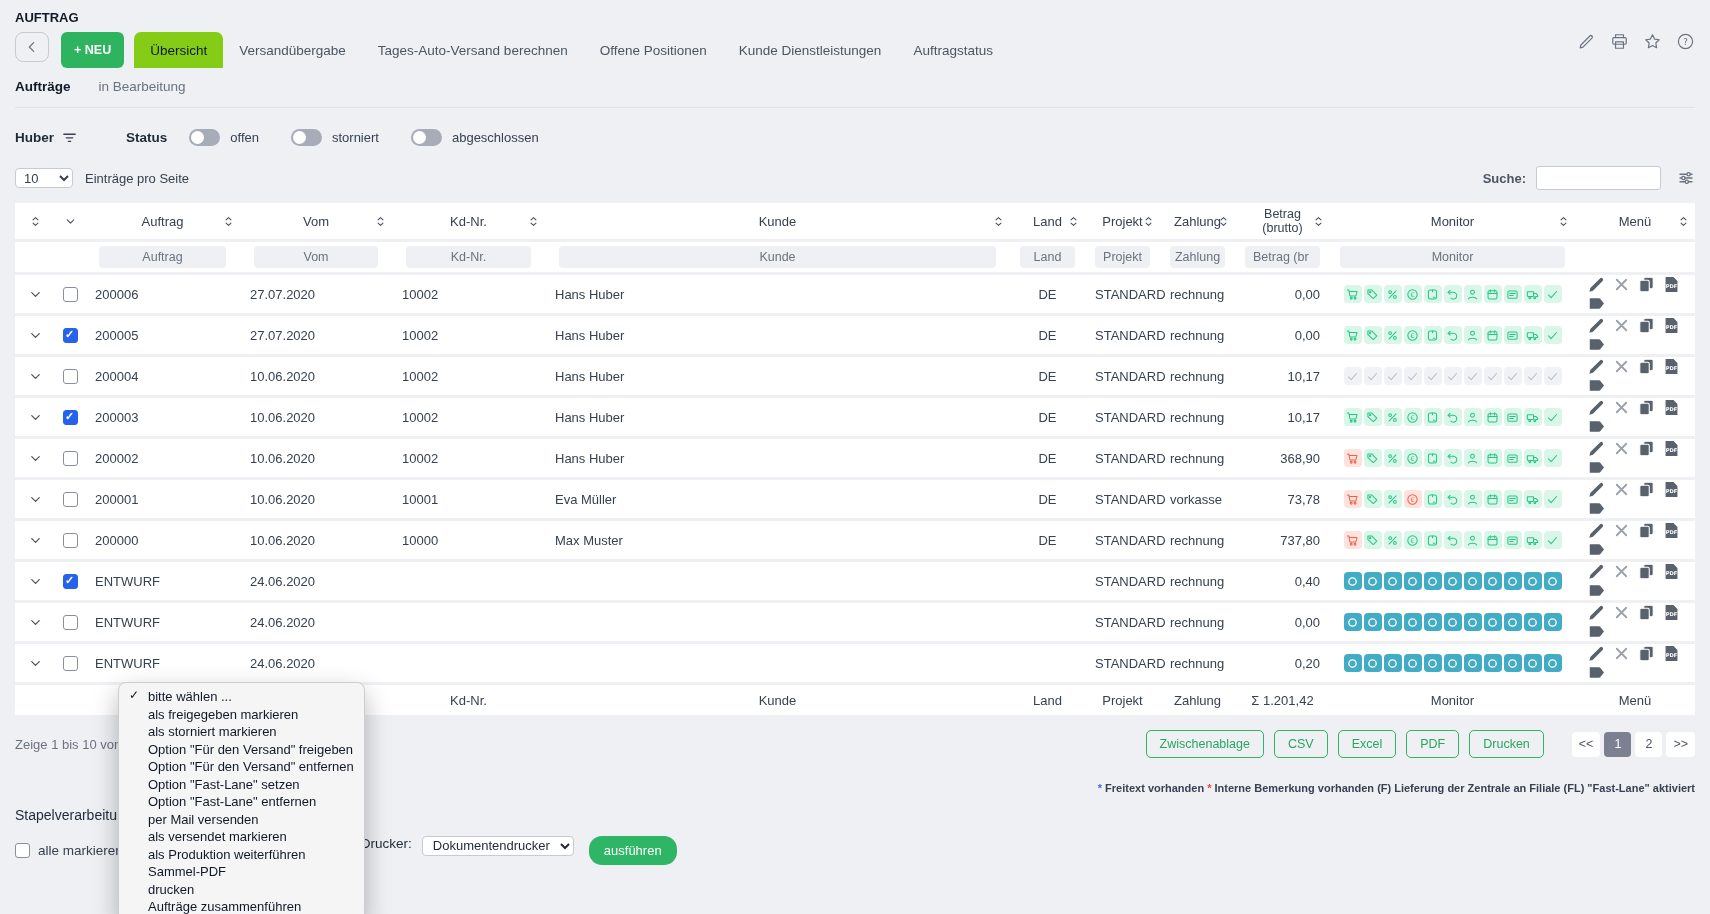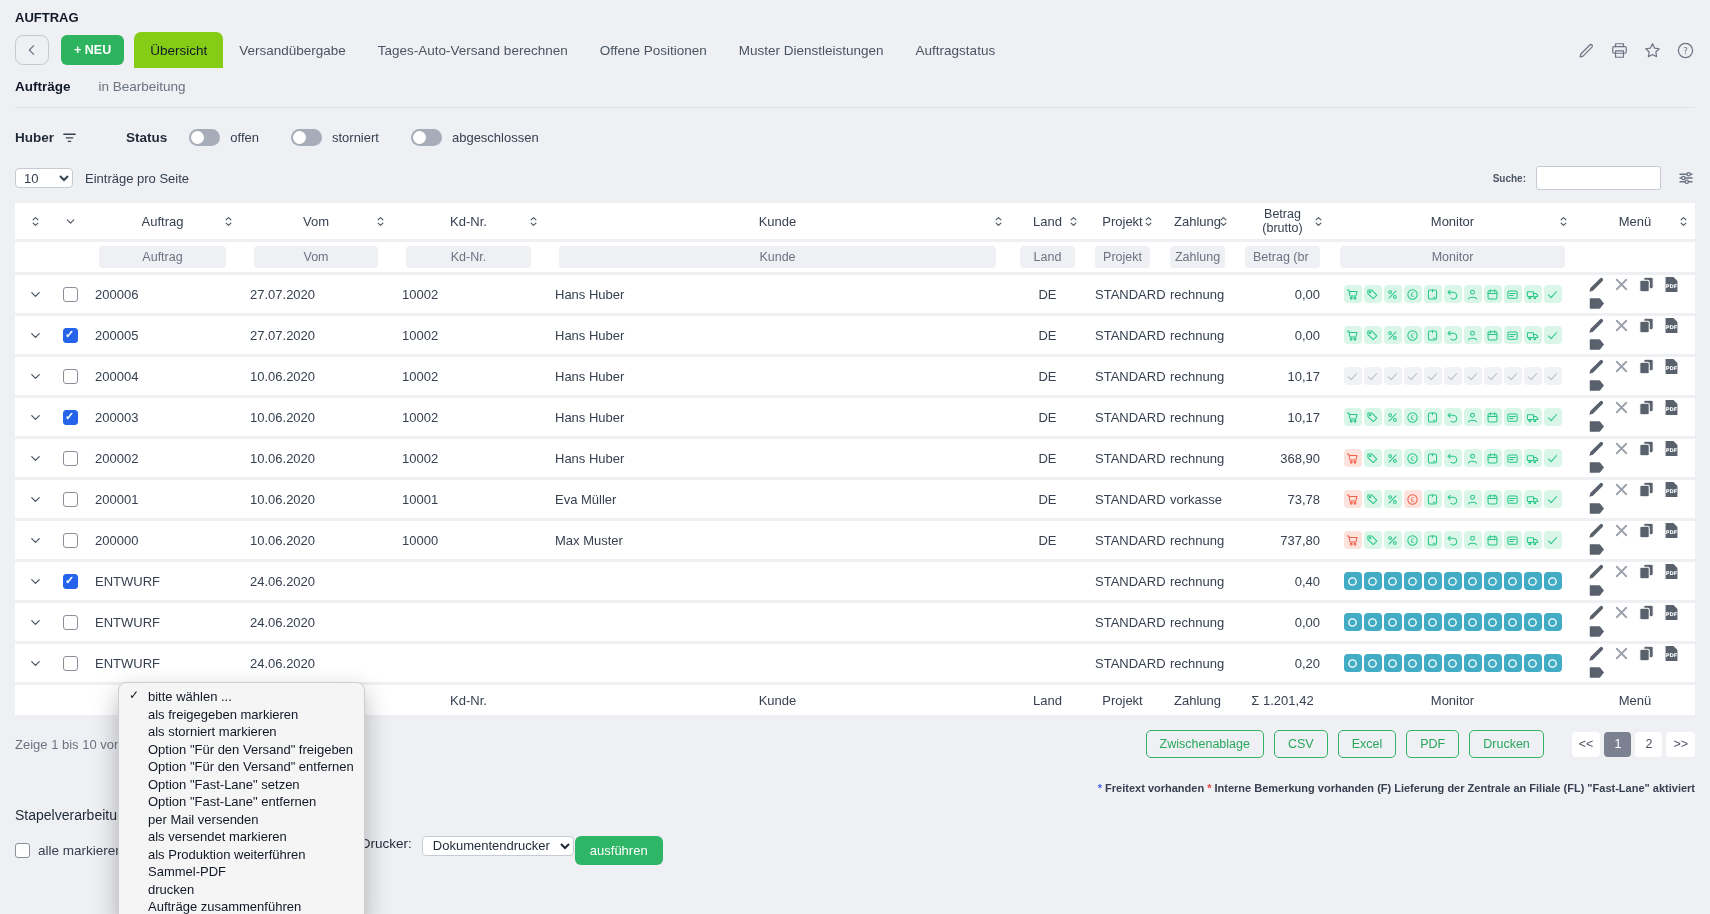--- a/index.html
+++ b/index.html
@@ -11,21 +11,21 @@
     position:relative;
     overflow:hidden;
   }
   .page { padding:0 15px; position:relative; }
 
   
   svg.ic { fill:none; stroke:currentColor; stroke-width:1.8; stroke-linecap:round; stroke-linejoin:round; display:block; }
 
   
   .page-title { font-size:13px; font-weight:bold; color:#111827; padding:10px 0 7px; }
-  .navrow { display:flex; align-items:center; height:36px; }
+  .navrow { display:flex; height:36px; }
   .back-btn { width:34px; height:30px; border:1px solid #c6cad2; border-radius:8px; display:flex; align-items:center; justify-content:center; color:#6b7280; background:transparent; cursor:pointer; }
   .back-btn svg { width:16px; height:16px; }
   .new-btn { margin-left:12px; background:#2eb45f; color:#fff; font-weight:bold; font-size:12.5px; border:none; border-radius:6px; padding:8px 13px; cursor:pointer; }
   .tabs { display:flex; height:36px; margin-left:10px; }
   .tab { padding:0 16px; display:flex; align-items:center; font-size:13.5px; color:#4b5563; cursor:pointer; white-space:nowrap; }
   .tab.active { background:#84cc16; border-radius:7px 7px 0 0; color:#111827; }
   .nav-icons { margin-left:auto; display:flex; gap:14px; color:#6b7280; }
   .nav-icons .nicon { width:19px; height:19px; cursor:pointer; }
   .nav-icons svg { width:19px; height:19px; stroke-width:1.5; }
 
@@ -40,21 +40,21 @@
   .status-label { font-size:13.5px; font-weight:bold; color:#1f2937; margin-left:48px; }
   .toggle-group { display:flex; align-items:center; gap:10px; margin-left:22px; }
   .switch { width:31px; height:17px; border-radius:9px; background:#a6acb8; position:relative; cursor:pointer; flex:none; }
   .switch .knob { position:absolute; left:2px; top:2px; width:13px; height:13px; border-radius:50%; background:#fff; }
   .toggle-label { font-size:13px; color:#374151; margin-right:22px; }
 
   .pagesize-row { display:flex; align-items:center; margin-top:14px; height:28px; }
   .pagesize-select { width:58px; height:20px; border:1px solid #c6cad2; border-radius:4px; background:#fff; font-size:13px; color:#374151; padding:0 4px; font-family:"Liberation Sans",sans-serif; }
   .pagesize-label { font-size:13px; margin-left:12px; }
   .search-group { margin-left:auto; display:flex; align-items:center; }
-  .search-label { font-size:10px; font-weight:bold; color:#4b5563; }
+  .search-label { font-size:13px; font-weight:bold; color:#4b5563; }
   .search-input { width:125px; height:24px; border:1px solid #c6cad2; border-radius:3px; background:#fff; margin-left:10px; padding:0 6px; font-family:"Liberation Sans",sans-serif; }
   .sliders-icon { width:18px; height:18px; color:#6b7280; margin-left:16px; cursor:pointer; }
   .sliders-icon svg { width:18px; height:18px; stroke-width:1.8; }
 
   
   table.grid { width:1680px; table-layout:fixed; border-collapse:separate; border-spacing:0 3px; margin-top:8px; }
   table.grid th, table.grid td { background:#fff; font-weight:normal; font-size:13px; color:#374151; vertical-align:middle; }
   tr.head th { height:36px; }
   .thf { position:relative; display:flex; align-items:center; justify-content:center; height:100%; }
   .thf .sort { position:absolute; right:5px; width:13px; height:13px; color:#4b5563; cursor:pointer; }
@@ -107,21 +107,21 @@
 
   
   .legend { text-align:right; font-size:11px; color:#374151; margin-top:24px; font-weight:bold; }
   .legend .ast { font-weight:bold; }
   .batch-title { font-size:14px; color:#1f2937; margin-top:13px; }
   .batch-row { display:flex; align-items:center; margin-top:13px; height:28px; }
   .batch-row .sel-all-label { font-size:13.5px; margin-left:8px; }
   .drucker-group { display:flex; align-items:flex-start; margin-left:238px; }
   .drucker-label { font-size:13.5px; color:#1f2937; }
   .printer-select { width:152px; height:20px; border:1px solid #c6cad2; border-radius:4px; background:#fff; font-size:13px; color:#1f2937; margin-left:10px; padding:0 6px; font-family:"Liberation Sans",sans-serif; }
-  .exec-btn { margin-left:1px; background:#2eb566; border:none; color:#fff; border-radius:6px; padding:7px 15px; font-size:13px; cursor:pointer; font-family:"Liberation Sans",sans-serif; }
+  .exec-btn { margin-left:15px; background:#2eb566; border:none; color:#fff; border-radius:13px; padding:7px 15px; font-size:13px; cursor:pointer; font-family:"Liberation Sans",sans-serif; }
 
   
   .action-menu { position:absolute; left:118px; top:682px; width:247px; background:#f5f5f5; border:1px solid #cdcdcd; border-radius:8px; box-shadow:0 10px 26px rgba(0,0,0,.28); padding:5px 0; z-index:20; }
   .am-item { position:relative; font-size:13px; color:#111827; padding:1px 12px 1px 29px; line-height:15.5px; white-space:nowrap; cursor:pointer; }
   .am-item .chk { position:absolute; left:10px; top:0; font-size:12px; }
 </style>
 </head>
 <body>
 
 <div class="page">
@@ -133,21 +133,21 @@
       <svg class="ic" viewBox="0 0 24 24">
           <path d="M14.5 5.5L8 12l6.5 6.5"></path>
         </svg>
     </div>
     <button class="new-btn">+ NEU</button>
     <div class="tabs" id="tabs">
         <div class="tab active">Übersicht</div>
         <div class="tab">Versandübergabe</div>
         <div class="tab">Tages-Auto-Versand berechnen</div>
         <div class="tab">Offene Positionen</div>
-        <div class="tab">Muster Dienstleistungen</div>
+        <div class="tab">Kunde Dienstleistungen</div>
         <div class="tab">Auftragstatus</div>
       </div>
     <div class="nav-icons" id="nav-icons">
         <span class="nicon">
           <svg class="ic" viewBox="0 0 24 24">
             <path d="M4 20l.9-3.6L16.2 5.1a1.9 1.9 0 0 1 2.7 2.7L7.6 19.1z"></path>
           </svg>
         </span>
         <span class="nicon">
           <svg class="ic" viewBox="0 0 24 24">

